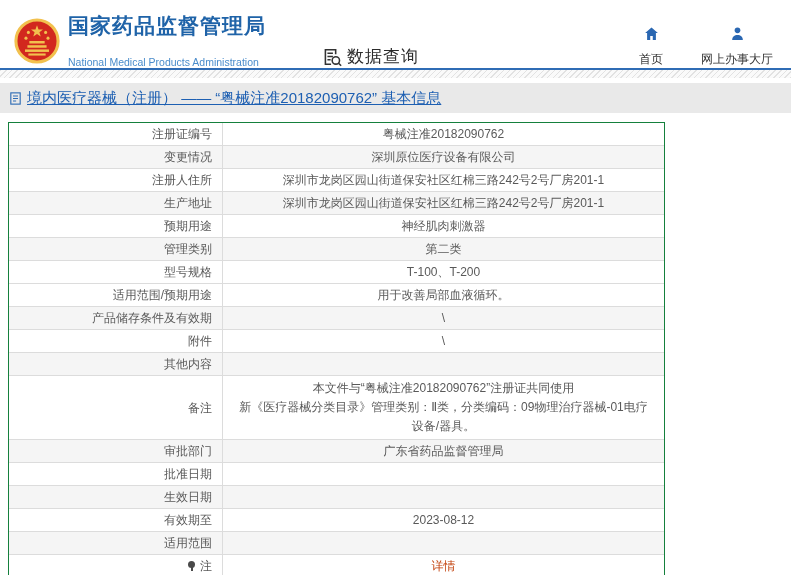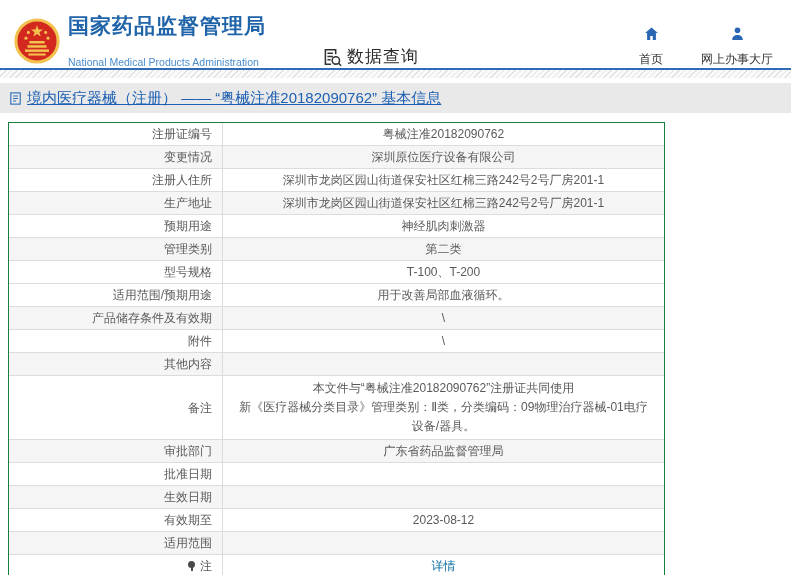--- a/index.html
+++ b/index.html
@@ -38,21 +38,21 @@
   .table-wrap { margin:9px 6px 0 8px; width:657px;
     border:1px solid #15803d; background:#fff; }
   .row { display:flex; border-top:1px solid #dcdcdc; background:#fff; }
   .row:first-child { border-top:none; }
   .row.alt { background:#f5f5f5; }
   .cell { font-size:12px; color:#595959; line-height:16px; padding:3px 12px;text-align:center; }
   .cell.label { flex:0 0 214px; text-align:right; border-right:1px solid #dcdcdc;
     padding-right:10px; display:flex; justify-content:flex-end; align-items:center; }
   .cell.value { flex:1; display:flex; flex-direction:column; justify-content:center; }
   .cell.value.multi div { line-height:19px; }
-  .cell.value a { color:#0369a1; text-decoration:none; }
+  .cell.value a { color:#c2410c; text-decoration:none; }
   .pin { display:inline-block; width:8px; height:11px; position:relative; margin-right:4px; flex:0 0 8px; }
   .pin::before { content:''; position:absolute; top:0; left:0; width:7px; height:7px;
     border-radius:50%; background:#4a4a4a; }
   .pin::after { content:''; position:absolute; top:6px; left:3px; width:2px; height:4px; background:#4a4a4a; }
 </style>
 </head>
 <body>
 
 <div class="header">
   <div class="logo-group">

